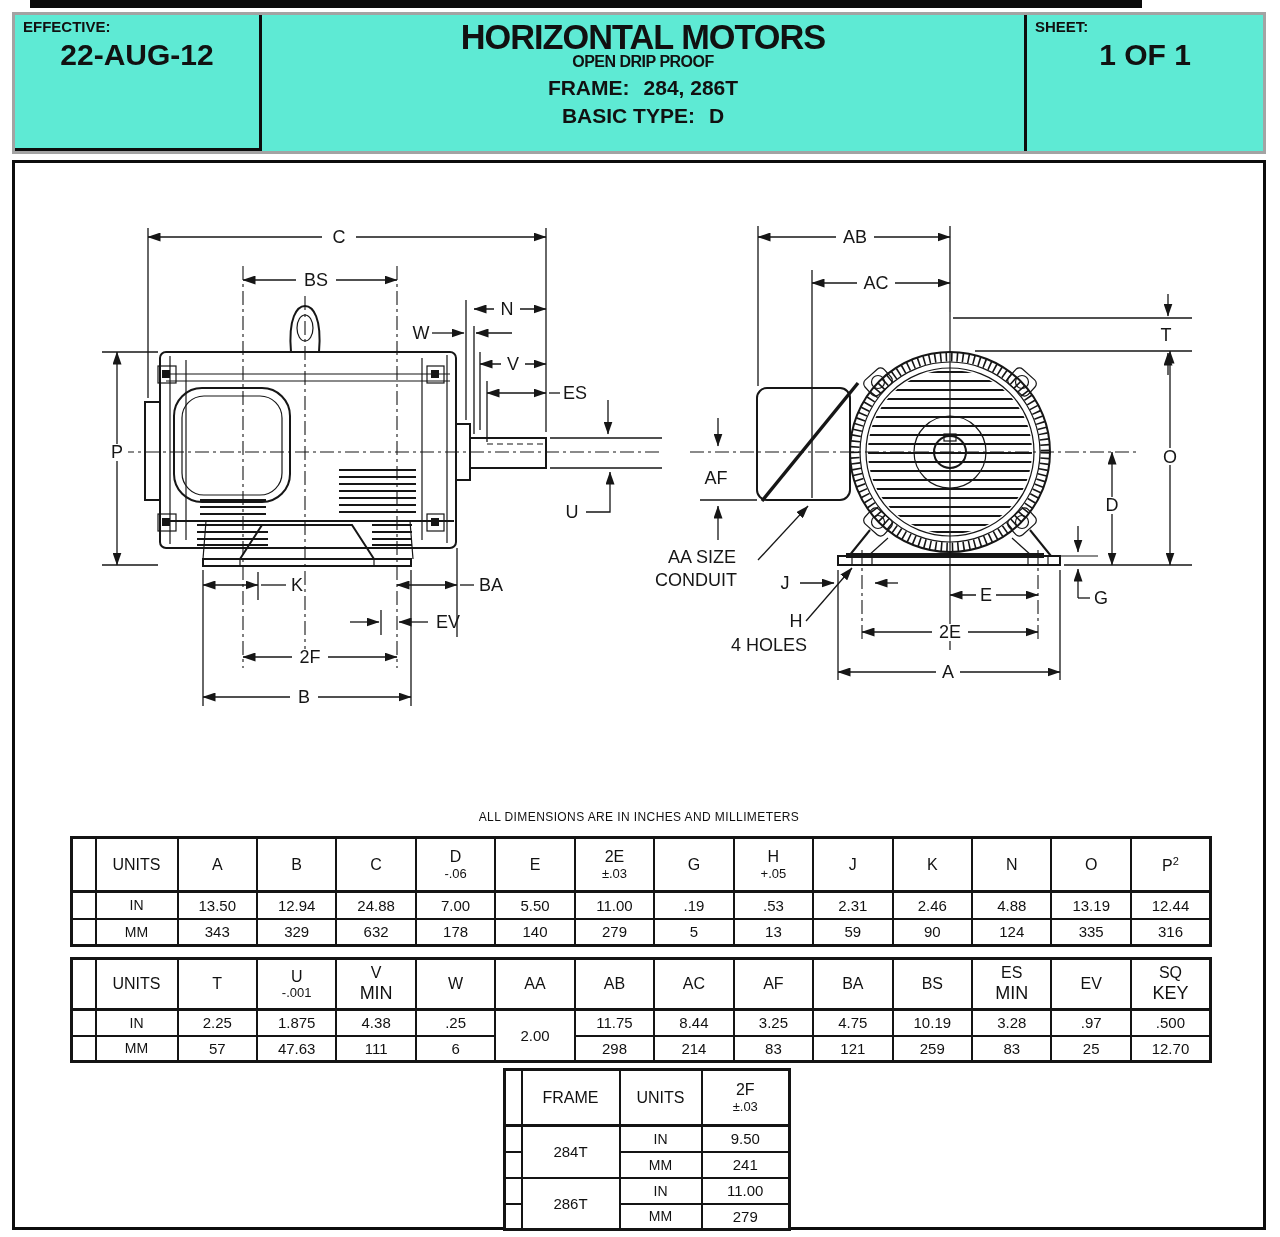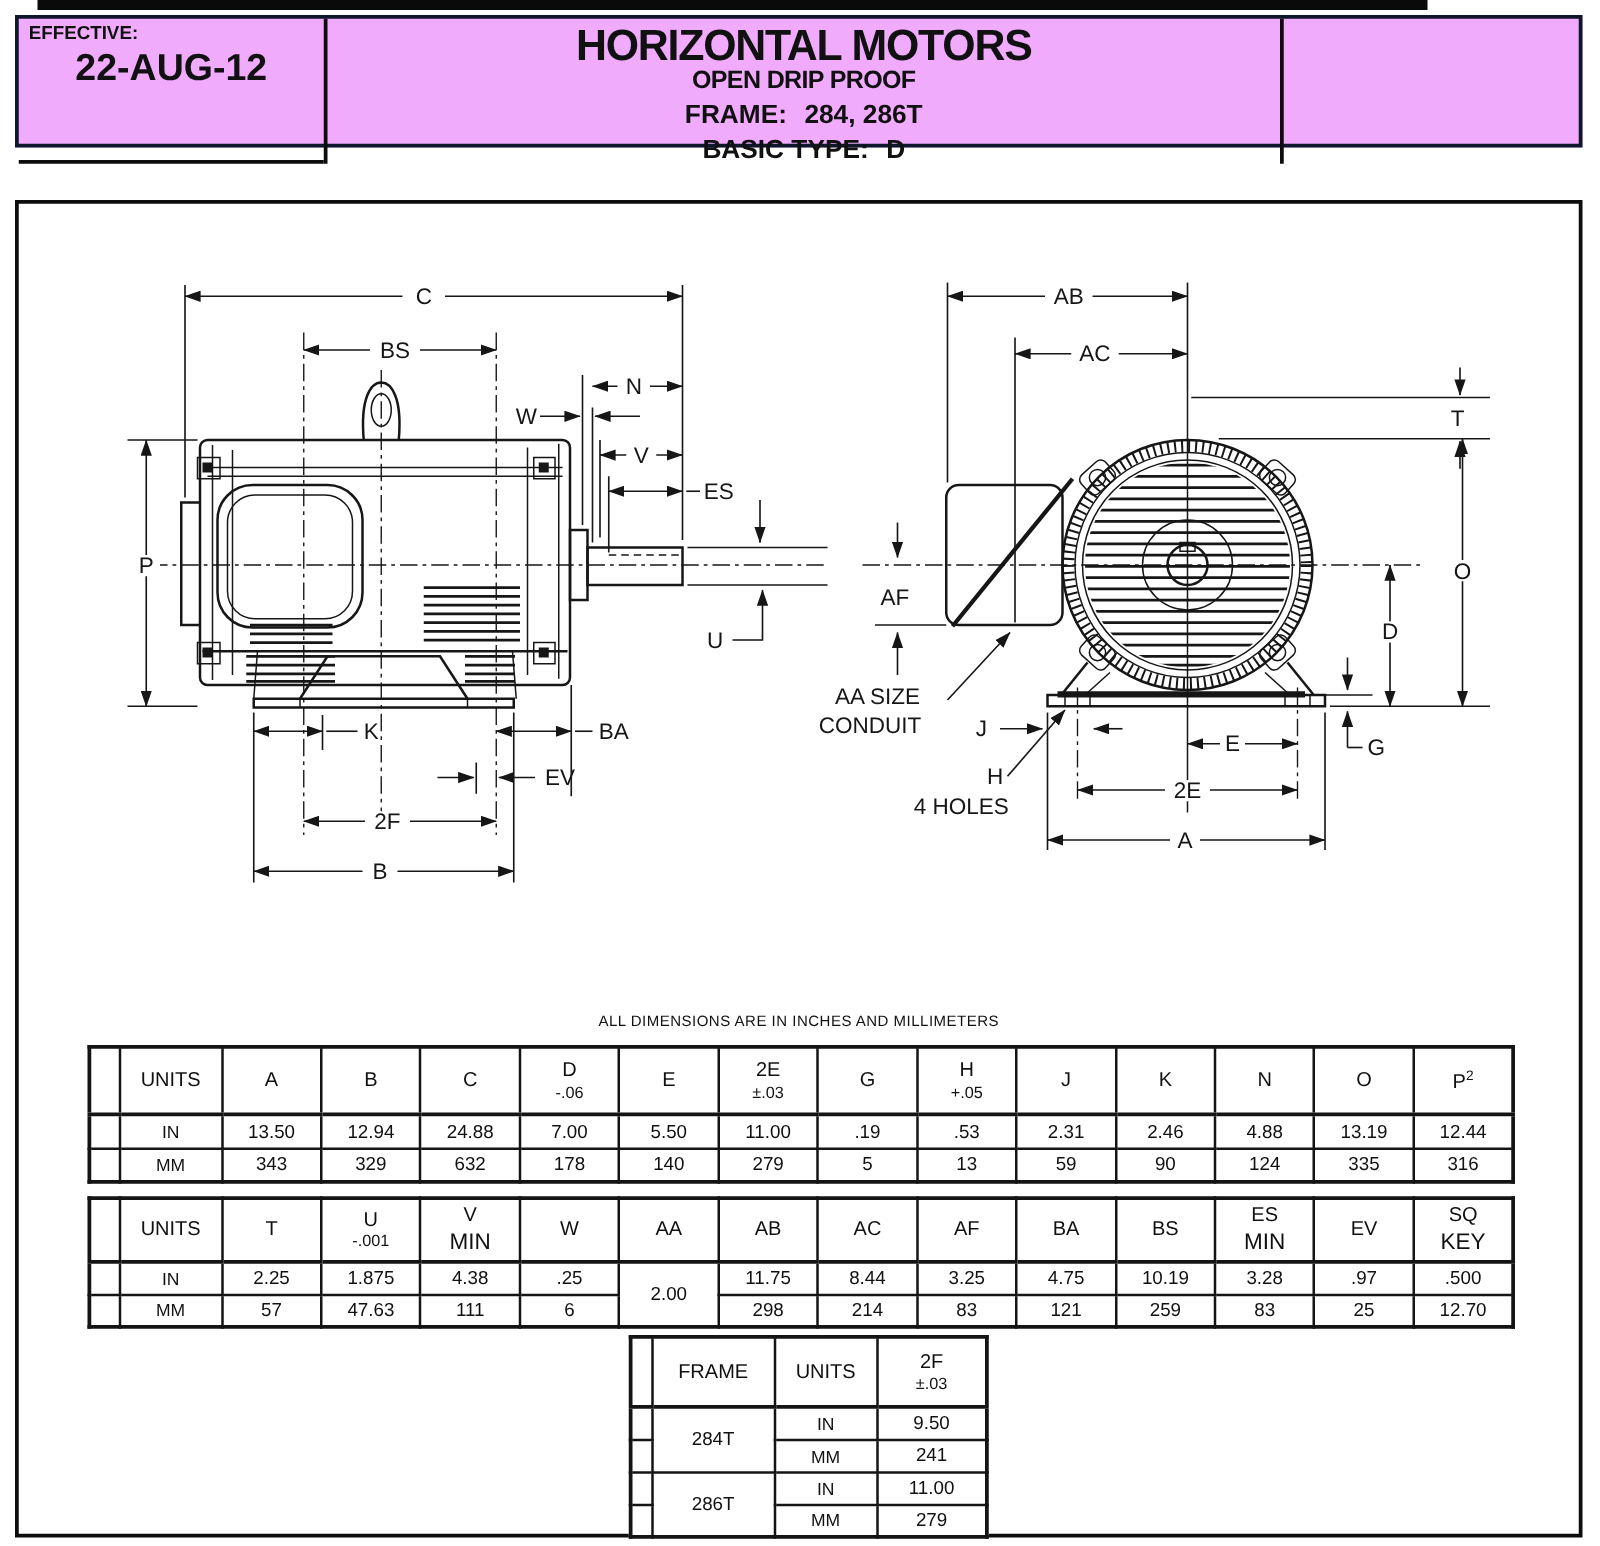--- a/index.html
+++ b/index.html
@@ -1,28 +1,28 @@
 <!DOCTYPE html>
 <html><head>
 <meta charset="utf-8">
 <style>
   html,body{margin:0;padding:0;background:#fff;}
   body{width:1280px;height:1237px;position:relative;font-family:"Liberation Sans",sans-serif;color:#111;overflow:hidden;}
   .abs{position:absolute;}
   
   #scanbar{left:30px;top:0;width:1112px;height:8px;background:#0a0a0a;}
-  #hdr{left:12px;top:12px;width:1254px;height:106px;border:3px solid #0f172a;box-sizing:border-box;display:grid;grid-template-columns:244px 1fr 236px;background:#f0abfc;}
+  #hdr{left:12px;top:12px;width:1254px;height:142px;border:3px solid #a3a3a3;box-sizing:border-box;display:grid;grid-template-columns:244px 1fr 236px;background:#5eead4;}
   .hcol{display:flex;flex-direction:column;}
   .hcell{flex:1;padding:3px 8px 2px 8px;box-sizing:border-box;}
   .hcell.bb{border-bottom:3px solid #0d0d0d;}
   .hlabel{font-size:15px;font-weight:bold;letter-spacing:0px;}
   .hvalue{font-size:30px;font-weight:bold;text-align:center;margin-top:3px;letter-spacing:0px;}
   #hdr-center{border-left:3px solid #0d0d0d;border-right:3px solid #0d0d0d;text-align:center;padding-top:4px;box-sizing:border-box;}
   #hdr-title{font-size:35px;font-weight:bold;letter-spacing:-1px;line-height:1.0;transform:scaleX(.98);}
-  #hdr-sub{font-size:20px;font-weight:bold;letter-spacing:-0.5px;line-height:1.05;}
+  #hdr-sub{font-size:16px;font-weight:bold;letter-spacing:-0.5px;line-height:1.05;}
   .hline{font-size:21px;font-weight:bold;margin-top:6px;line-height:1.05;}
   .hline .gap{display:inline-block;width:14px;}
   
   #frame{left:12px;top:160px;width:1254px;height:1070px;border:3px solid #0d0d0d;box-sizing:border-box;background:#fff;}
   
   svg{position:absolute;left:0;top:0;}
   .ln{stroke:#161616;stroke-width:2;fill:none;}
   .thin{stroke:#161616;stroke-width:1.2;fill:none;}
   .slat{stroke:#161616;stroke-width:2.2;fill:none;}
   .dim{stroke:#161616;stroke-width:1.3;fill:none;}
@@ -69,20 +69,24 @@
     <div id="hdr-title">HORIZONTAL MOTORS</div>
     <div id="hdr-sub">OPEN DRIP PROOF</div>
     <div class="hline">
       <span>FRAME:</span><span class="gap"></span><span>284, 286T</span>
     </div>
     <div class="hline">
       <span>BASIC TYPE:</span><span class="gap"></span><span>D</span>
     </div>
   </div>
   <div class="hcol">
+    <div class="hcell">
+      <div class="hlabel">SHEET:</div>
+      <div class="hvalue">1 OF 1</div>
+    </div>
   </div>
 </div>
 
 <div class="abs" id="frame"></div>
 
 <svg width="1280" height="800" viewBox="0 0 1280 800">
   <defs>
     <marker id="ah" markerWidth="13" markerHeight="9" refX="12.5" refY="4.5" orient="auto-start-reverse" markerUnits="userSpaceOnUse">
       <path d="M0,0 L13,4.5 L0,9 Z" fill="#161616"></path>
     </marker>

